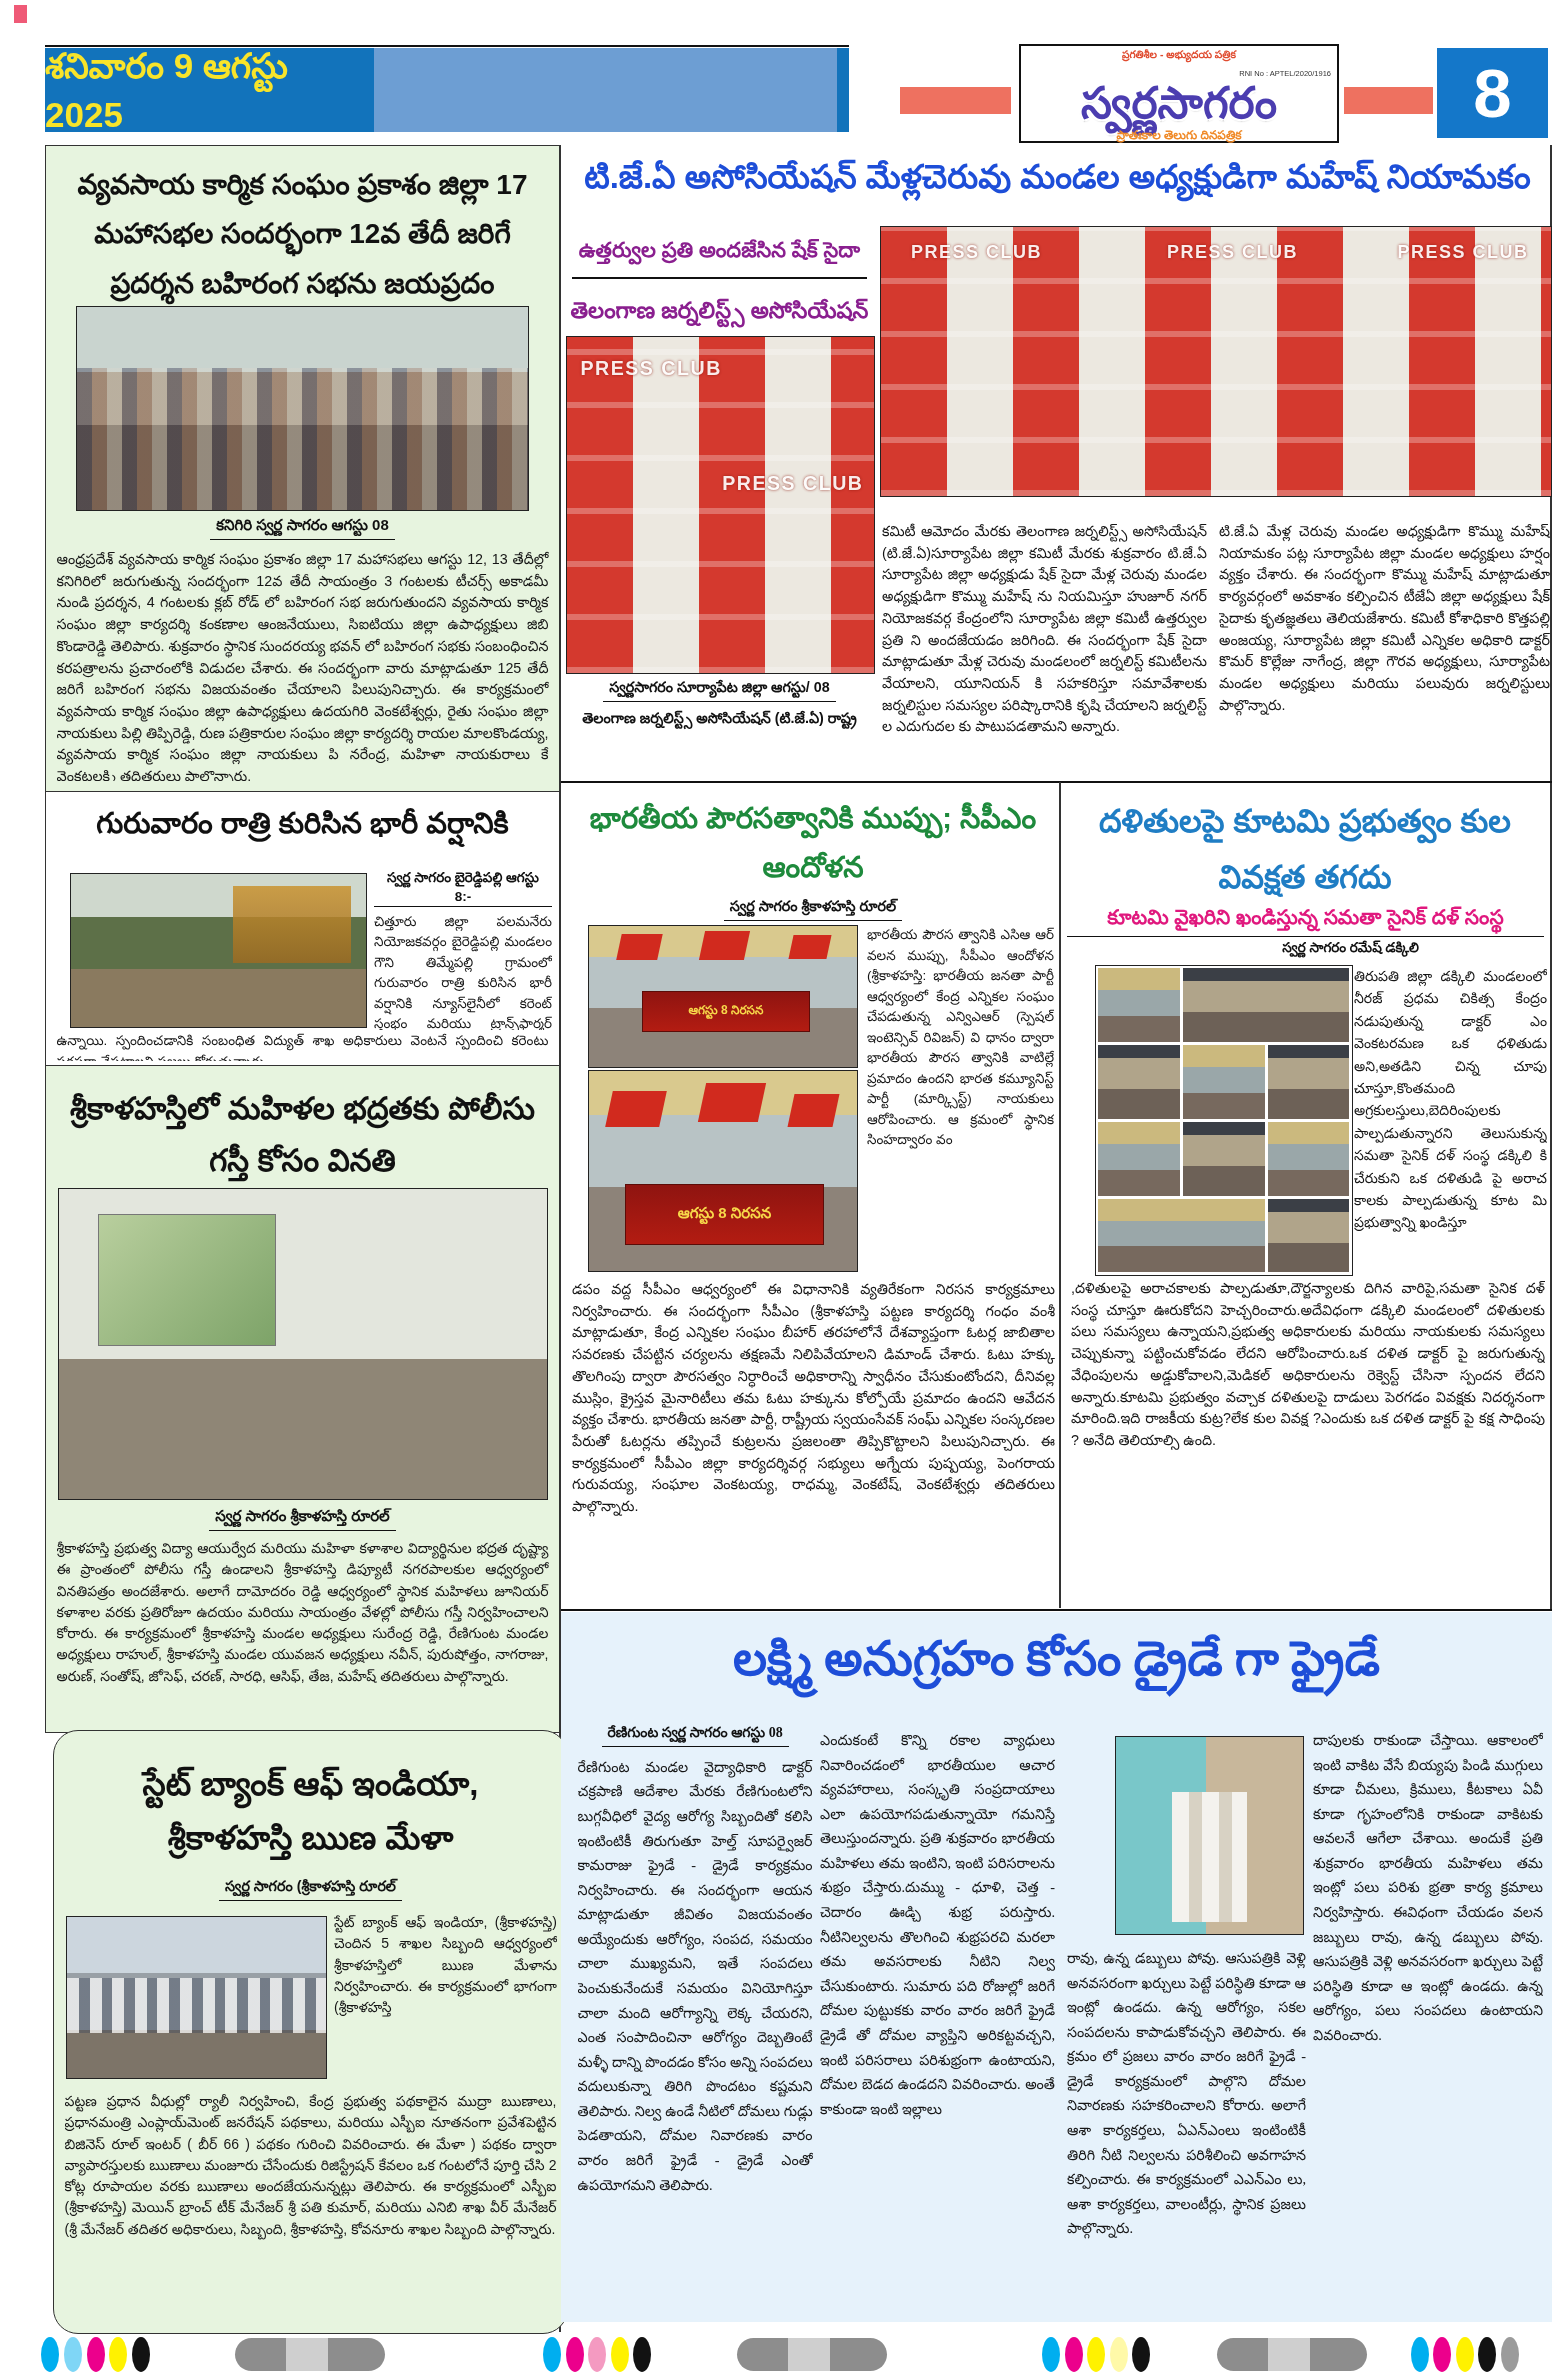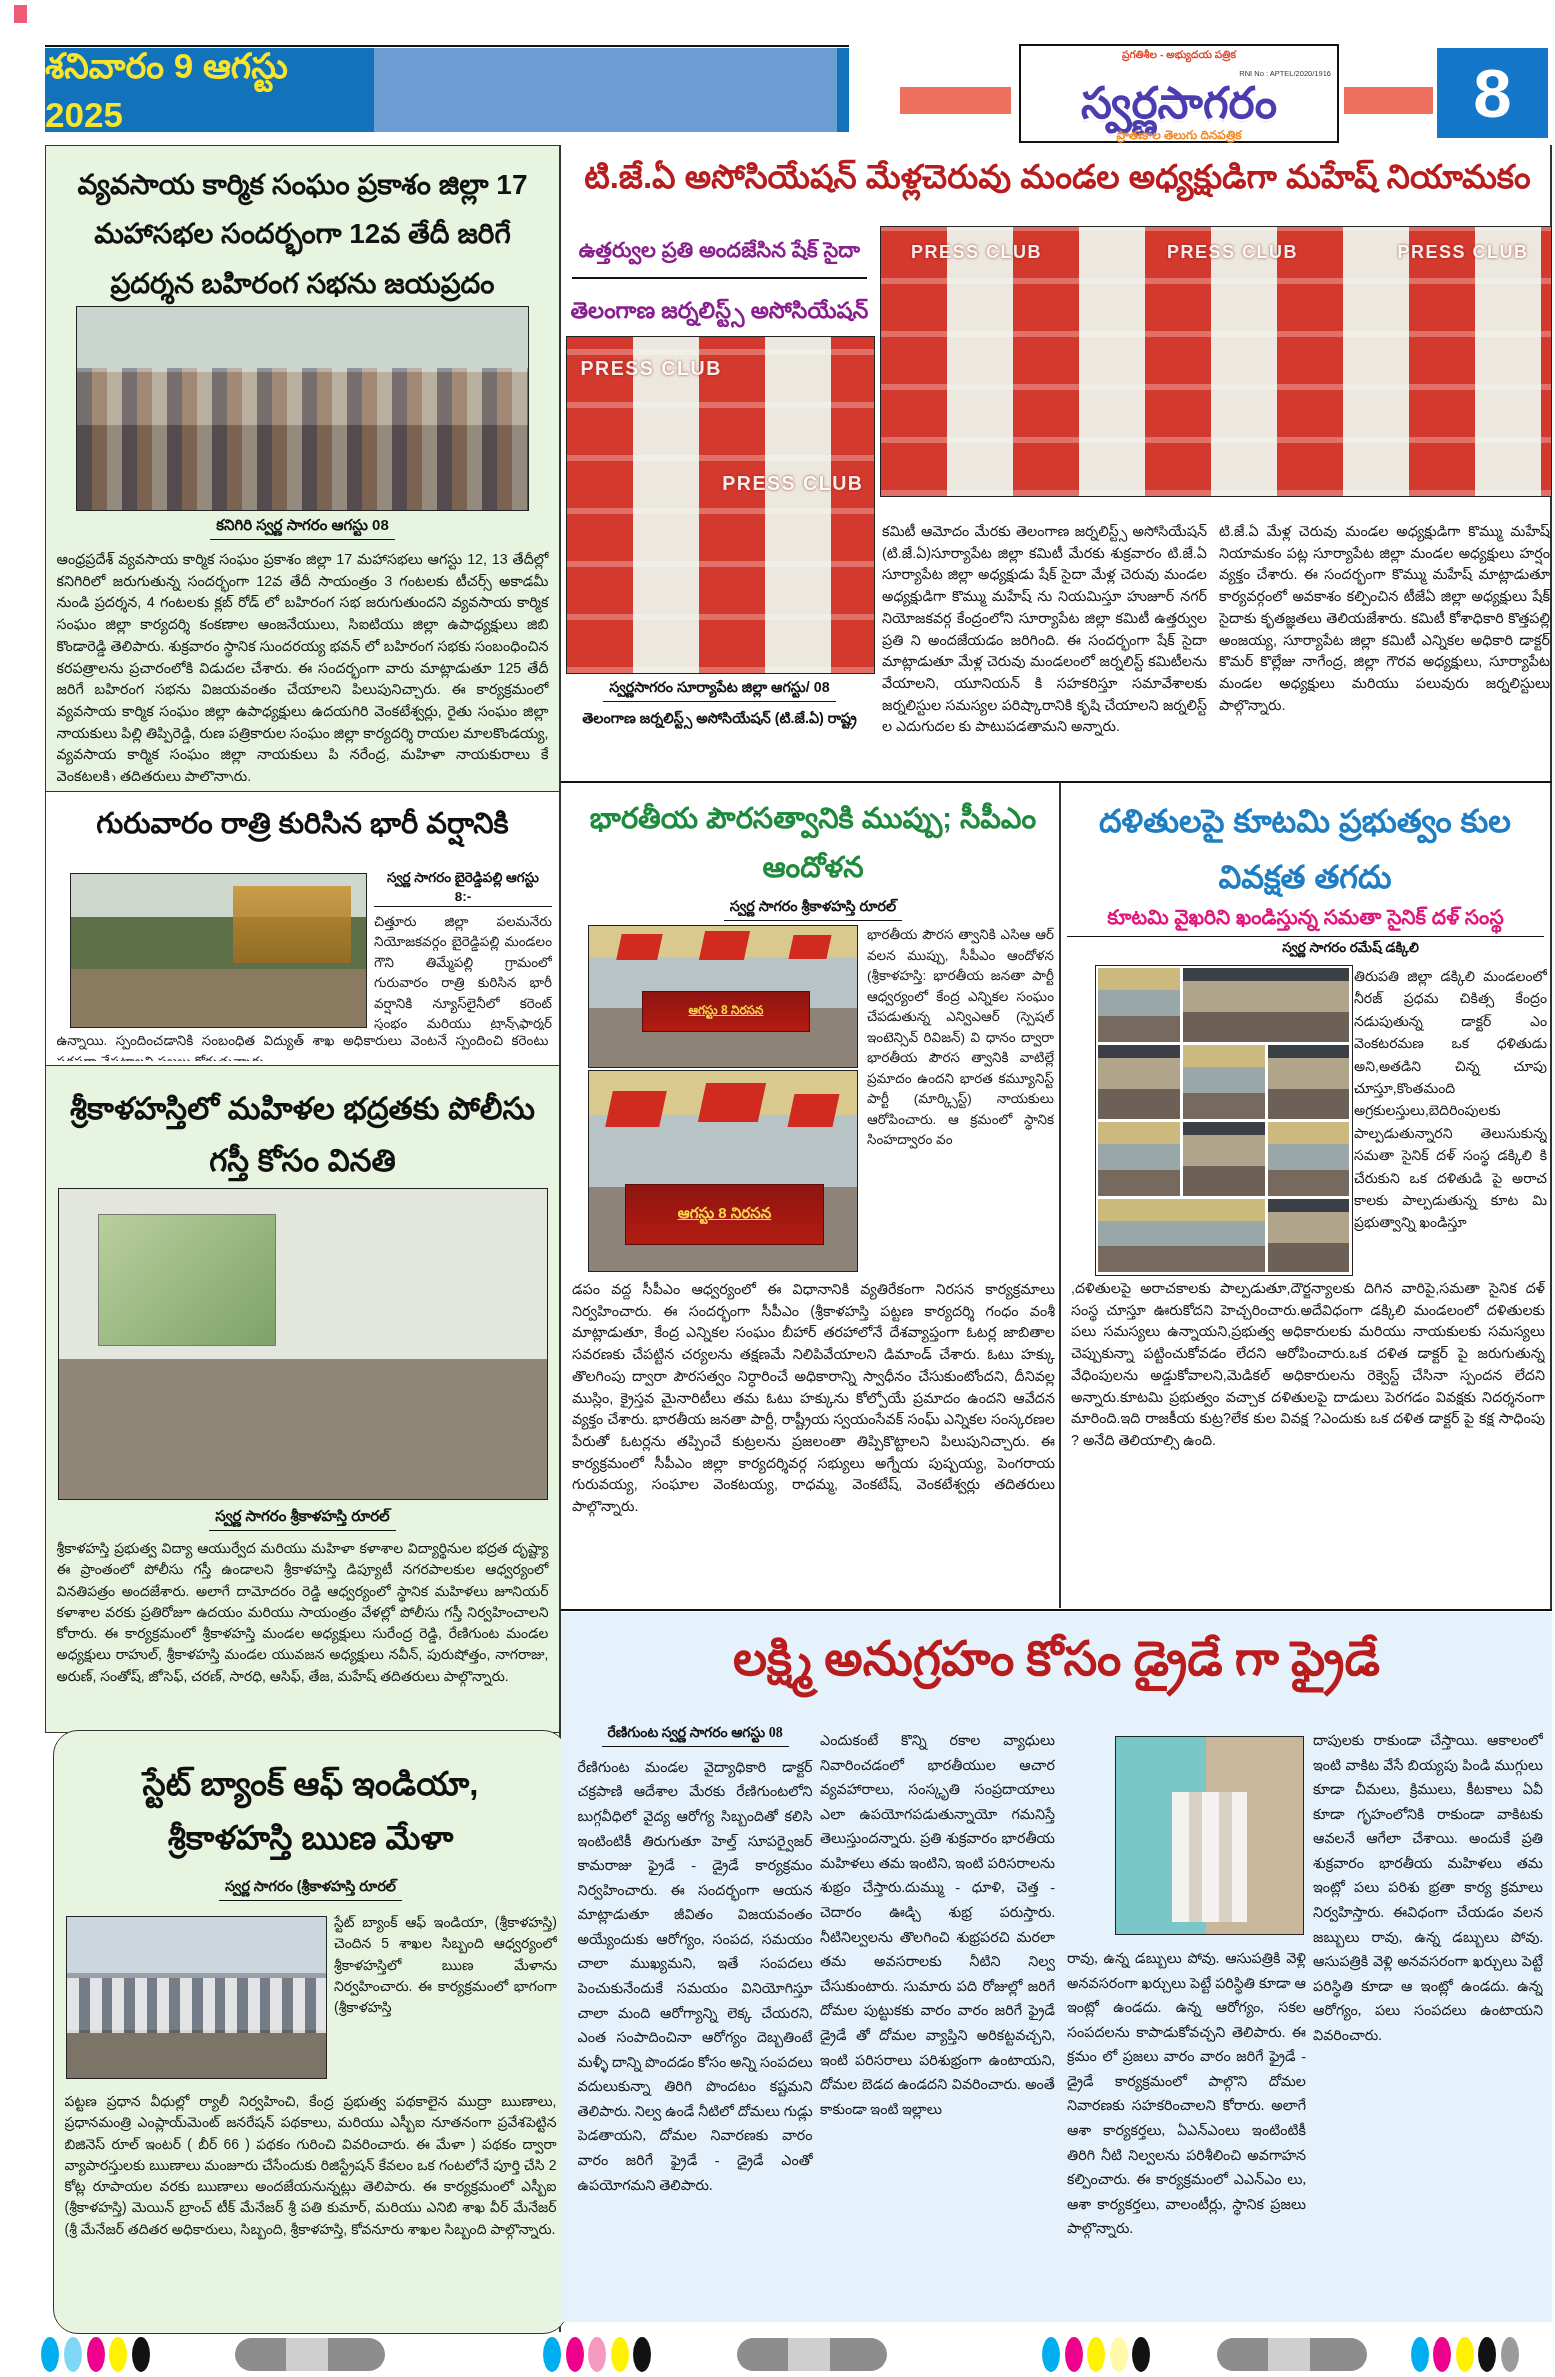--- a/index.html
+++ b/index.html
@@ -20,21 +20,21 @@
   .mh-logo{font-size:44px;font-weight:bold;color:#4b3db0;line-height:1.0;margin-top:18px;
            text-shadow:-1.5px -1.5px 0 #fff,1.5px -1.5px 0 #fff,-1.5px 1.5px 0 #fff,1.5px 1.5px 0 #fff,0 2.3px 1.5px rgba(0,0,0,.4);}
   .mh-tag{color:#f08a28;font-size:12px;font-weight:bold;margin-top:2.3px;}
   .pagenobox{position:absolute;background:#1477c9;color:#fff;font-size:69px;font-weight:bold;display:flex;align-items:center;justify-content:center;}
   
   .artbox{position:absolute;border:1.5px solid #333;}
   .bg-green{background:#e7f4df;}
   .bg-white{background:#ffffff;}
   .bg-blue{background:#e6f2fb;font-family:Liberation Serif, serif;}
   .hl{font-weight:bold;color:#111;}
-  .hl-red{color:#b91c1c;font-weight:bold;}
+  .hl-red{color:#1d4ed8;font-weight:bold;}
   .hl-green{color:#1e8a3c;font-weight:bold;}
   .hl-blue{color:#1f7dc4;font-weight:bold;}
   .sub-purple{color:#8a1f8f;font-weight:bold;}
   .sub-magenta{color:#e0187e;font-weight:bold;}
   .dateline{font-weight:bold;text-align:center;font-size:14.3px;}
   .dateline span{display:inline-block;border-bottom:1.5px solid #111;padding:0 6px 2.3px;}
   .body-txt{font-size:14.3px;line-height:1.52;text-align:justify;color:#161616;}
   .caption{font-weight:bold;text-align:center;font-size:15px;}
   .caption span{display:inline-block;border-bottom:1.5px solid #111;padding:0 6px 1.5px;}
   .rule{position:absolute;background:#111;}
@@ -50,21 +50,21 @@
   .ph-press::before{content:"";position:absolute;inset:0;background:repeating-linear-gradient(0deg,rgba(255,255,255,.28) 0 6px,transparent 6px 53px);}
   .pcword{position:absolute;color:#fff;font-weight:bold;letter-spacing:1.5px;text-shadow:0 0 3px rgba(140,20,10,.9);opacity:.9;}
   .ph-office{background:linear-gradient(180deg,#e3e6dd 0 55%,#8f8676 55% 100%);}
   .ph-office::after{content:"";position:absolute;left:8%;top:8%;width:36%;height:42%;background:linear-gradient(135deg,#b9cf9e,#7da368);border:1.5px solid #777;}
   .ph-street{background:linear-gradient(180deg,#ccd6de 0 35%,#99a0a6 35% 70%,#7d7468 70% 100%);}
   .ph-street::after{content:"";position:absolute;left:0;right:0;top:38%;height:34%;
      background:repeating-linear-gradient(90deg,rgba(250,250,250,.75) 0 12px,rgba(60,70,90,.4) 12px 22.6px);}
   .ph-protest{background:linear-gradient(180deg,#d9c98e 0 22%,#b8c3c5 22% 58%,#8d8379 58% 100%);}
   .flag{position:absolute;background:#d12a1e;transform:skewX(-12deg);}
   .banner{position:absolute;background:linear-gradient(180deg,#8f1410,#b31c12);display:flex;align-items:center;justify-content:center;border:0.8px solid #5c0c08;}
-  .banner span{color:#f7d84a;font-weight:bold;font-size:15px;text-align:center;text-decoration:underline;}
+  .banner span{color:#f7d84a;font-weight:bold;font-size:15px;text-align:center;}
   .collage{position:absolute;border:1.5px solid #222;background:#fff;display:grid;grid-template-columns:repeat(3,1fr);grid-auto-rows:1fr;gap:3px;padding:2.3px;}
   .cell{background:linear-gradient(180deg,#cbb97e 0 30%,#9aa7a9 30% 65%,#77695e 65%);}
   .cell.alt{background:linear-gradient(180deg,#3b3f46 0 18%,#b0a48a 18% 60%,#6d6157 60%);}
   .cell.wide{grid-column:span 2;}
   .ph-door{background:linear-gradient(90deg,#79c7c9 0 48%,#c8b79b 48% 100%);}
   .ph-door::after{content:"";position:absolute;left:30%;top:28%;width:40%;height:66%;
      background:repeating-linear-gradient(90deg,#f4f2ee 0 16.6px,#d8d2c4 16.6px 30px);}
   
   .regdot{position:absolute;border-radius:50%;}
   .capsule{position:absolute;border-radius:18px;background:linear-gradient(90deg,#8d8d8d 0 34%,#cfcfcf 34% 62%,#8d8d8d 62%);}

